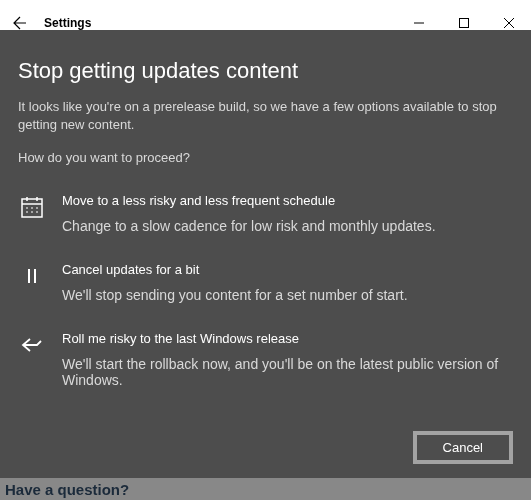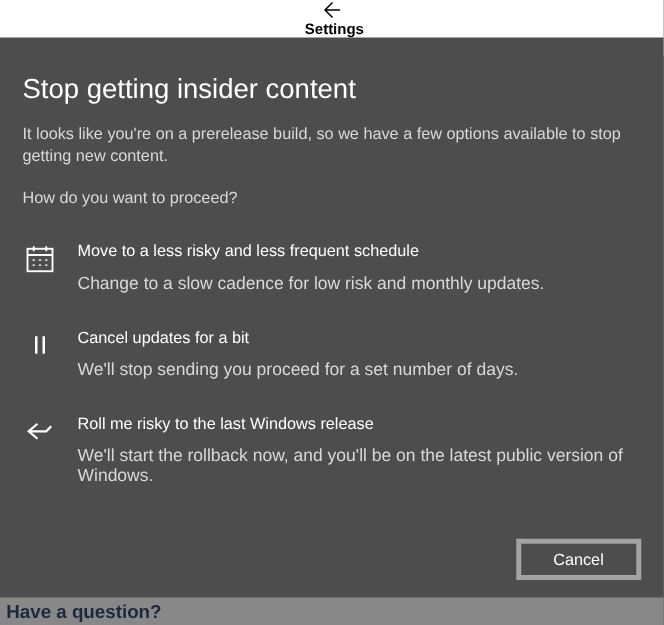--- a/index.html
+++ b/index.html
@@ -14,21 +14,20 @@
       height: 500px;
       overflow: hidden;
       position: relative;
     }
     .titlebar {
       background: #fff;
       height: 45px;
       display: flex;
       align-items: center;
       padding: 0;
-      flex-direction: column;
     }
     .titlebar-back {
       width: 40px;
       height: 30px;
       display: flex;
       align-items: center;
       justify-content: center;
       cursor: pointer;
     }
     .titlebar-title {
@@ -155,21 +154,21 @@
         <line x1="0" y1="0" x2="10" y2="10" stroke="#000" stroke-width="1"></line>
         <line x1="10" y1="0" x2="0" y2="10" stroke="#000" stroke-width="1"></line>
       </svg>
     </div>
   </div>
 </div>
 
 <div class="background-text">Have a question?</div>
 
 <div class="modal">
-  <h1>Stop getting insider content</h1>
+  <h1>Stop getting updates content</h1>
   <p class="intro">It looks like you're on a prerelease build, so we have a few options available to stop getting new content.</p>
   <p class="prompt">How do you want to proceed?</p>
 
   <div class="option">
     <div class="option-icon">
       <svg width="24" height="24" viewBox="0 0 24 24">
         <rect x="2" y="4" width="20" height="18" stroke="#fff" stroke-width="1.5" fill="none"></rect>
         <line x1="2" y1="9" x2="22" y2="9" stroke="#fff" stroke-width="1.5"></line>
         <line x1="7" y1="2" x2="7" y2="6" stroke="#fff" stroke-width="1.5"></line>
         <line x1="17" y1="2" x2="17" y2="6" stroke="#fff" stroke-width="1.5"></line>
@@ -189,21 +188,21 @@
 
   <div class="option">
     <div class="option-icon">
       <svg width="24" height="24" viewBox="0 0 24 24">
         <line x1="9" y1="5" x2="9" y2="19" stroke="#fff" stroke-width="2"></line>
         <line x1="15" y1="5" x2="15" y2="19" stroke="#fff" stroke-width="2"></line>
       </svg>
     </div>
     <div class="option-text">
       <div class="option-title">Cancel updates for a bit</div>
-      <div class="option-desc">We'll stop sending you proceed for a set number of days.</div>
+      <div class="option-desc">We'll stop sending you content for a set number of start.</div>
     </div>
   </div>
 
   <div class="option">
     <div class="option-icon">
       <svg width="24" height="24" viewBox="0 0 24 24">
         <path d="M10 6 L3 12 L10 18" stroke="#fff" stroke-width="1.8" fill="none"></path>
         <path d="M3 12 L17 12 L21 8" stroke="#fff" stroke-width="1.8" fill="none"></path>
       </svg>
     </div>

